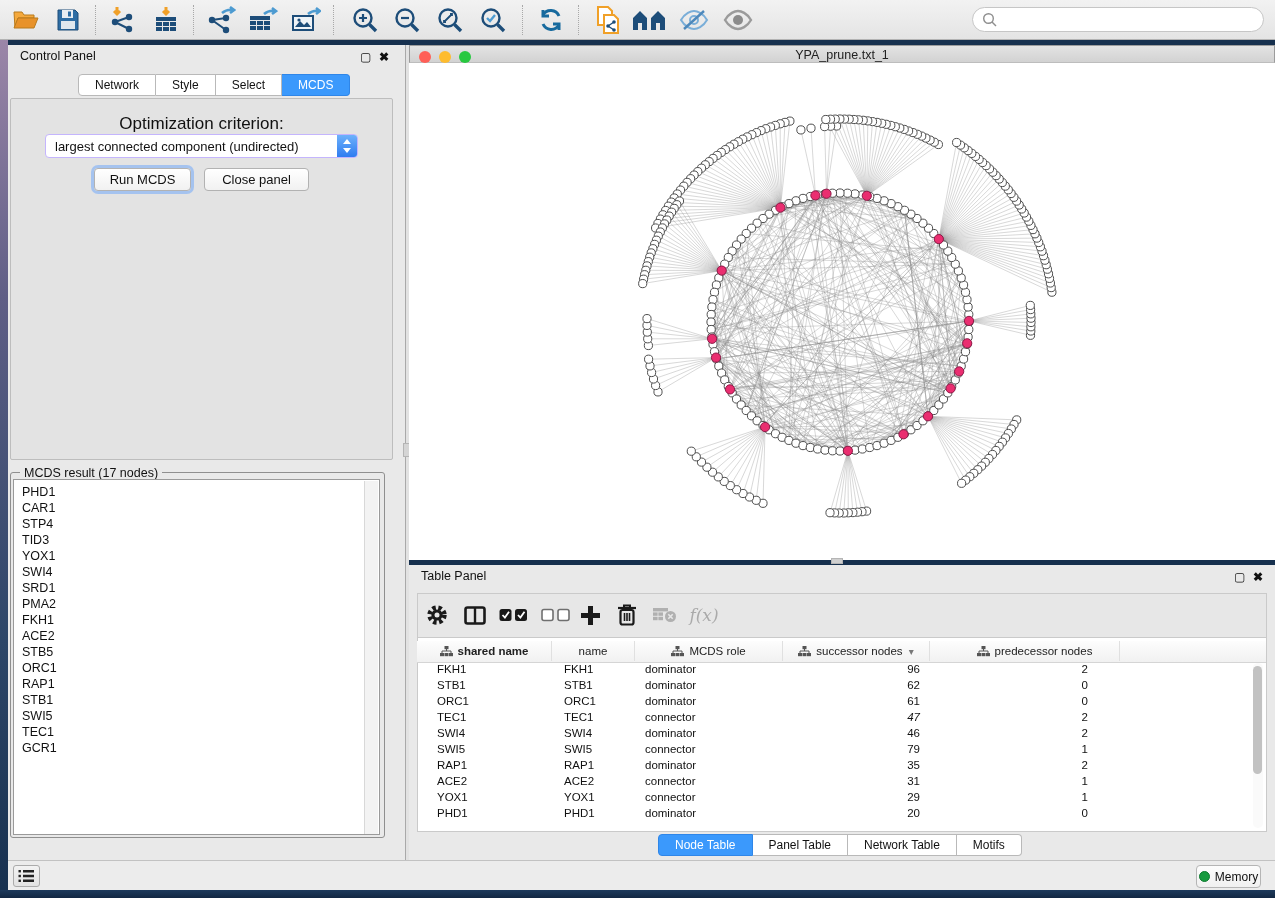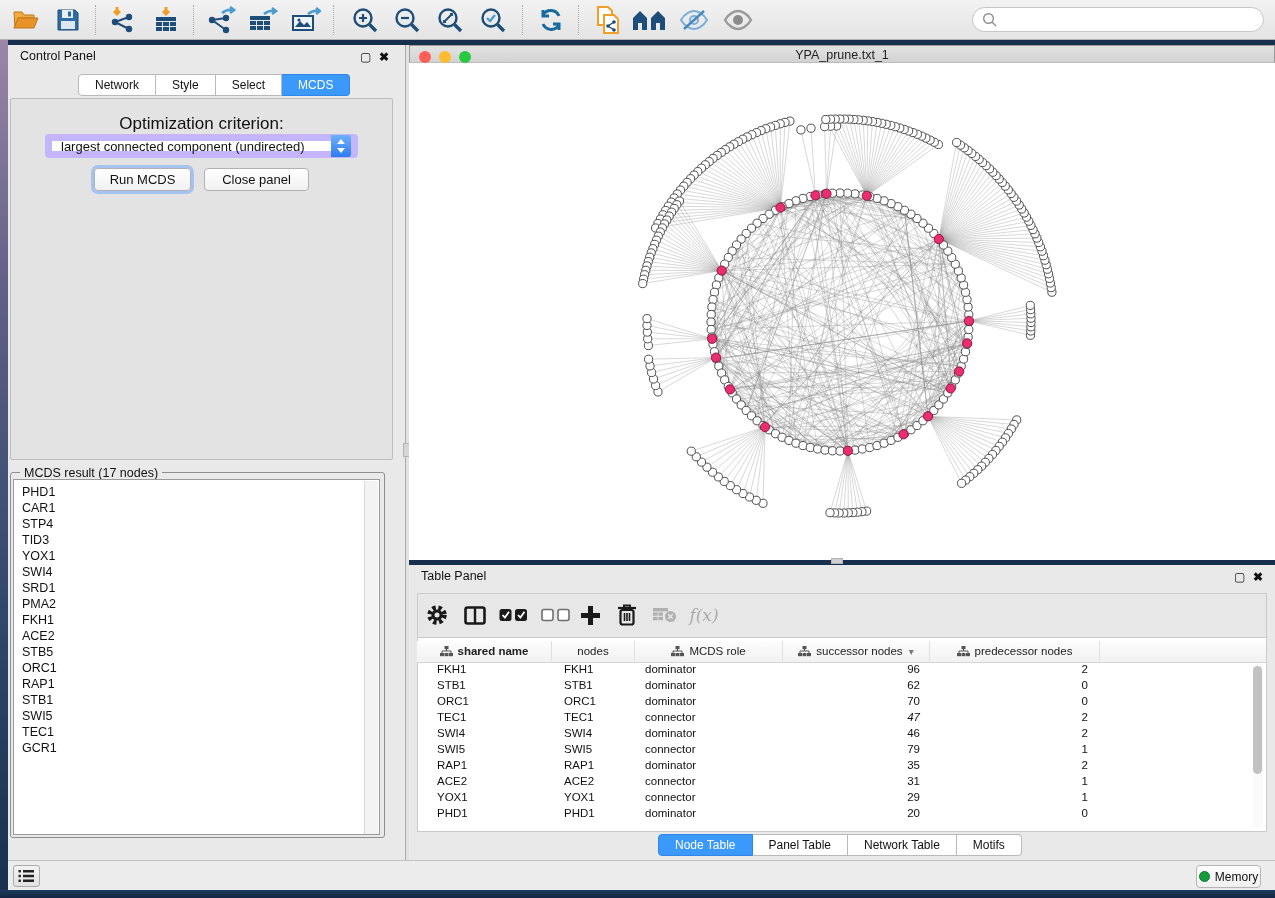--- a/index.html
+++ b/index.html
@@ -18,21 +18,21 @@
   #control-panel{left:8px;top:45px;width:397px;height:815px;background:#e9e9e9}
   #cp-title{left:20px;top:49px;font-size:12.5px;color:#111}
   .panel-deco{position:absolute;top:50px;font-size:12px;color:#111}
   #cp-tabs{left:78px;top:74px;height:22px;display:flex}
   .tab{height:20px;line-height:20px;padding:0 16px;font-size:12px;background:#fff;border:1px solid #b9b9b9;border-left:none;color:#111;text-align:center}
   .tab:first-child{border-left:1px solid #b9b9b9;border-radius:4px 0 0 4px}
   .tab:last-child{border-radius:0 4px 4px 0}
   .tab.sel{background:#3b99fc;border-color:#2f86e8;color:#fff}
   #cp-inner{left:10px;top:98px;width:383px;height:362px;background:#e3e3e3;border:1px solid #bdbdbd;border-radius:2px;box-sizing:border-box}
   #opt-label{left:0;top:114px;width:403px;text-align:center;font-size:17px;color:#111}
-  #opt-select{left:45px;top:134px;width:313px;height:24px;background:#fff;border:7px solid #c4b5fd;border-radius:4px;box-sizing:border-box;display:flex;align-items:center}
+  #opt-select{left:45px;top:134px;width:313px;height:24px;background:#fff;border:1px solid #c4b5fd;border-radius:4px;box-sizing:border-box;display:flex;align-items:center}
   #opt-select .val{flex:1;font-size:13px;color:#111;padding-left:9px;white-space:nowrap}
   #opt-stepper{width:20px;height:22px;background:linear-gradient(#6db1fb,#2f7cf0);border-radius:0 3px 3px 0;position:relative}
   .stp{position:absolute;left:6px;width:0;height:0;border-left:4px solid transparent;border-right:4px solid transparent}
   .stp.up{top:4px;border-bottom:5px solid #fff}
   .stp.dn{bottom:4px;border-top:5px solid #fff}
   .cbtn{position:absolute;top:168px;height:23px;background:linear-gradient(#fff,#f1f1f1);border:1px solid #b2b2b2;border-radius:4px;font-size:13px;color:#111;display:flex;align-items:center;justify-content:center;box-sizing:border-box}
   #run-btn{left:94px;width:97px;box-shadow:0 0 0 3px rgba(115,170,250,.55)}
   #close-btn{left:204px;width:105px}
   
   #mcds-group{left:10px;top:472px;width:375px;height:366px;border:1px solid #8f8f8f;border-radius:3px;box-sizing:border-box}
@@ -1187,21 +1187,21 @@
             <rect x="4.5" y="0" width="4" height="3.2"></rect>
             <rect x="0" y="7" width="4" height="3.2"></rect>
             <rect x="4.5" y="7" width="4" height="3.2"></rect>
             <rect x="9" y="7" width="4" height="3.2"></rect>
           </g>
           <path d="M6.5 3v2M2 7V5h9v2" stroke="#555" fill="none"></path>
         </svg>
         <span>shared name</span>
       </div>
       <div class="th" style="left: 135px; width: 83px;">
-        <span>nodes</span>
+        <span>name</span>
       </div>
       <div class="th" style="left: 218px; width: 148px;">
         <svg class="hier" viewBox="0 0 13 11">
           <g fill="#555">
             <rect x="4.5" y="0" width="4" height="3.2"></rect>
             <rect x="0" y="7" width="4" height="3.2"></rect>
             <rect x="4.5" y="7" width="4" height="3.2"></rect>
             <rect x="9" y="7" width="4" height="3.2"></rect>
           </g>
           <path d="M6.5 3v2M2 7V5h9v2" stroke="#555" fill="none"></path>
@@ -1214,21 +1214,21 @@
             <rect x="4.5" y="0" width="4" height="3.2"></rect>
             <rect x="0" y="7" width="4" height="3.2"></rect>
             <rect x="4.5" y="7" width="4" height="3.2"></rect>
             <rect x="9" y="7" width="4" height="3.2"></rect>
           </g>
           <path d="M6.5 3v2M2 7V5h9v2" stroke="#555" fill="none"></path>
         </svg>
         <span>successor nodes</span> 
         <span style="color:#777;margin-left:6px;font-size:10px">▾</span>
       </div>
-      <div class="th" style="left: 513px; width: 170px;">
+      <div class="th" style="left: 533px; width: 170px;">
         <svg class="hier" viewBox="0 0 13 11">
           <g fill="#555">
             <rect x="4.5" y="0" width="4" height="3.2"></rect>
             <rect x="0" y="7" width="4" height="3.2"></rect>
             <rect x="4.5" y="7" width="4" height="3.2"></rect>
             <rect x="9" y="7" width="4" height="3.2"></rect>
           </g>
           <path d="M6.5 3v2M2 7V5h9v2" stroke="#555" fill="none"></path>
         </svg>
         <span>predecessor nodes</span>
@@ -1246,21 +1246,21 @@
         <div class="td" style="left: 20px;">STB1</div>
         <div class="td" style="left: 147px;">STB1</div>
         <div class="td" style="left: 228px;">dominator</div>
         <div class="td" style="left: 443px; width: 60px; text-align: right;">62</div>
         <div class="td" style="left: 611px; width: 60px; text-align: right;">0</div>
       </div>
       <div class="tr">
         <div class="td" style="left: 20px;">ORC1</div>
         <div class="td" style="left: 147px;">ORC1</div>
         <div class="td" style="left: 228px;">dominator</div>
-        <div class="td" style="left: 443px; width: 60px; text-align: right;">70</div>
+        <div class="td" style="left: 443px; width: 60px; text-align: right;">61</div>
         <div class="td" style="left: 611px; width: 60px; text-align: right;">0</div>
       </div>
       <div class="tr">
         <div class="td" style="left: 20px;">TEC1</div>
         <div class="td" style="left: 147px;">TEC1</div>
         <div class="td" style="left: 228px;">connector</div>
         <div class="td" style="left: 443px; width: 60px; text-align: right; font-style: italic;">47</div>
         <div class="td" style="left: 611px; width: 60px; text-align: right;">2</div>
       </div>
       <div class="tr">

